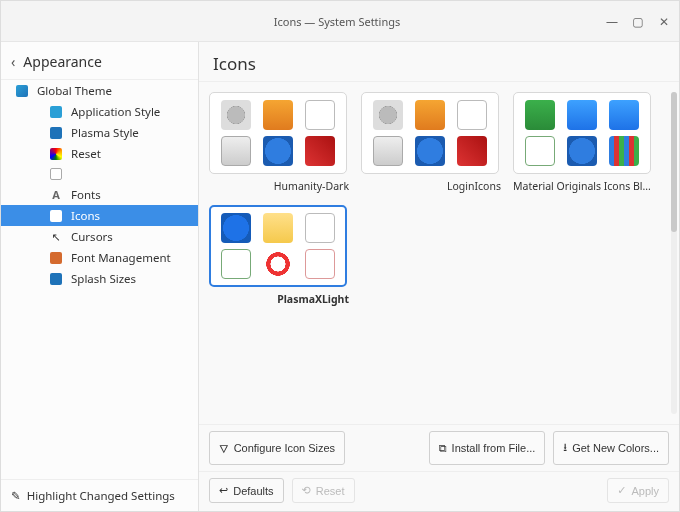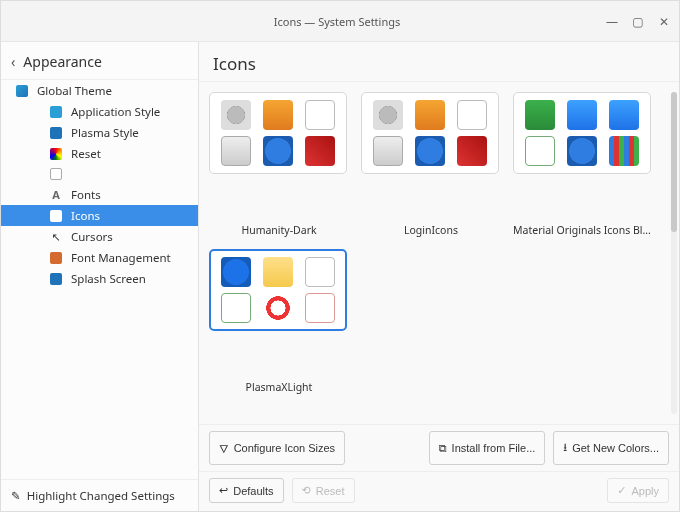--- a/index.html
+++ b/index.html
@@ -21,22 +21,22 @@
 .tree-item .ticon { width: 14px; height: 14px; display: inline-flex; align-items: center; justify-content: center; font-size: 11px; }
 .sq { width:12px; height:12px; border-radius:2px; display:inline-block; }
 .side-footer { border-top: 1px solid #eee; padding: 8px 10px; display:flex; align-items:center; gap:6px; font-size:11.5px; color:#333; }
 .main { flex: 1; display: flex; flex-direction: column; overflow: hidden; }
 .main-header { padding: 10px 14px 6px; font-size: 17px; color: #333; border-bottom:1px solid #eee; }
 .grid-wrap { flex:1; overflow:auto; padding: 10px 6px 6px 10px; position:relative; }
 .grid { display: flex; flex-wrap: wrap; gap: 12px 12px; align-content:flex-start; }
 .card { width: 140px; cursor: pointer; }
 .card .preview { width: 138px; height: 82px; border: 1px solid #d8d8d8; border-radius: 5px; background: #fff; display:grid; grid-template-columns:repeat(3,1fr); grid-template-rows:repeat(2,1fr); gap:3px; padding:6px; }
 .card.selected .preview { border: 2px solid #2f7de0; padding:5px; }
-.card .cap { text-align:center; font-size:10.5px; color:#333; padding-top:5px; white-space:nowrap; overflow:hidden; text-overflow:ellipsis;margin-top:44px; }
-.card.selected .cap { font-weight:normal; }
+.card .cap { text-align:right; font-size:10.5px; color:#333; padding-top:5px; white-space:nowrap; overflow:hidden; text-overflow:ellipsis; }
+.card.selected .cap { font-weight:bold; }
 .pi { display:flex; align-items:center; justify-content:center; }
 .pi svg, .pi span { width: 30px; height: 30px; }
 .action-row { display:flex; justify-content:space-between; padding: 6px 10px; gap:8px; border-top:1px solid #eee; }
 .btn { border:1px solid #d0d0d0; background:#fafafa; border-radius:3px; padding:5px 9px; font-size:11px; color:#333; display:inline-flex; align-items:center; gap:5px; cursor:pointer; }
 .btn.disabled { color:#bbb; border-color:#e4e4e4; cursor:default; }
 .footer-row { display:flex; align-items:center; justify-content:space-between; padding: 6px 10px 8px; border-top:1px solid #eee; }
 .footer-left { display:flex; gap:8px; }
 .scrollbar { position:absolute; right:2px; top:10px; bottom:10px; width:6px; background:#eee; border-radius:3px; }
 .scrollbar .thumb { position:absolute; top:0; width:6px; height:140px; background:#c9c9c9; border-radius:3px; }
 </style>
@@ -108,21 +108,21 @@
         <div class="tree-item child">
           <span class="ticon">
               <span class="sq" style="background:#d46a2e"></span>
             </span>
           <span>Font Management</span>
         </div>
         <div class="tree-item child">
           <span class="ticon">
               <span class="sq" style="background:#1e72b8"></span>
             </span>
-          <span>Splash Screen</span>
+          <span>Splash Sizes</span>
         </div>
       </div>
       <div class="side-footer">
         <span>✎</span>
         <span>Highlight Changed Settings</span>
       </div>
     </div>
 
     <div class="main">
       <div class="main-header">Icons</div>

